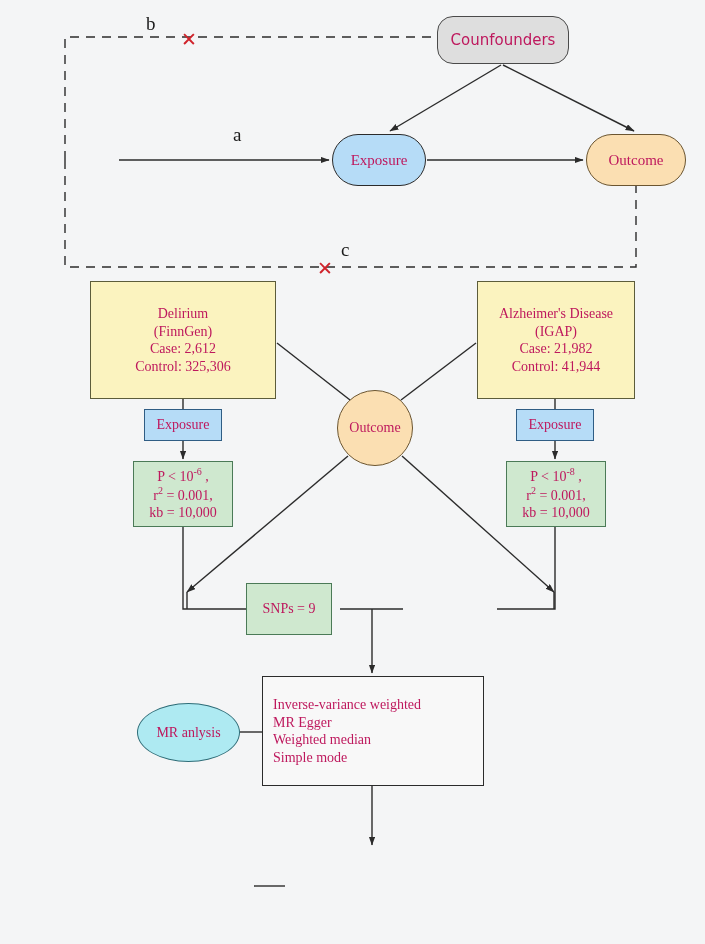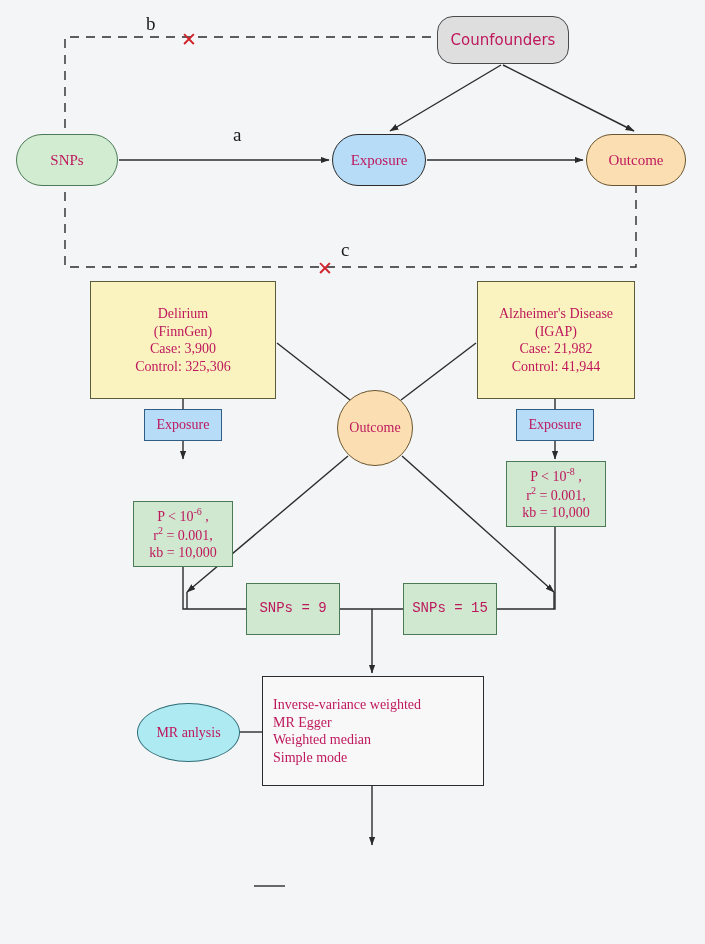--- a/index.html
+++ b/index.html
@@ -105,28 +105,28 @@
   .exp-left  { left: 144px; top: 409px; }
   .exp-right { left: 516px; top: 409px; }
 
   .criteria-box {
     background: #cfe8cf;
     border: 1.3px solid #4b7a57;
     font-size: 14px;
     flex-direction: column;
     width: 100px; height: 66px;
   }
-  .crit-left  { left: 133px; top: 461px; margin-top: 40px; }
+  .crit-left  { left: 133px; top: 461px; }
   .crit-right { left: 506px; top: 461px; }
 
   .snp-count {
     background: #cfe8cf;
     border: 1.3px solid #4b7a57;
     font-size: 14px;
-    width: 94px; height: 52px; font-family: Liberation Mono, monospace;
+    width: 86px; height: 52px;
   }
   .snp-left  { left: 246px; top: 583px; }
   .snp-right { left: 403px; top: 583px; }
 
   
   .outcome-circle {
     left: 337px; top: 390px; width: 76px; height: 76px;
     background: #fbdfb2;
     border: 1.3px solid #6b5530;
     border-radius: 50%;
@@ -215,23 +215,20 @@
       <line x1="372" y1="609" x2="372" y2="673" marker-end="url(#arrowSolid)"></line>
 
       <line x1="240" y1="732" x2="262" y2="732"></line>
 
       <line x1="372" y1="786" x2="372" y2="845" marker-end="url(#arrowSolid)"></line>
 
       <line x1="254" y1="886" x2="285" y2="886"></line>
     </g>
   </svg>
 
-  <div class="node dag-node dag-snps">
-    <span>SNPs</span>
-  </div>
 
   <div class="node dag-node dag-exposure">
     <span>Exposure</span>
   </div>
 
   <div class="node dag-node dag-outcome">
     <span>Outcome</span>
   </div>
 
   <div class="node dag-node dag-confounders">
@@ -241,21 +238,21 @@
   <div class="path-label label-a">a</div>
   <div class="path-label label-b">b</div>
   <div class="path-label label-c">c</div>
 
   <div class="x-mark x-b">✕</div>
   <div class="x-mark x-c">✕</div>
 
   <div class="node study-box study-left">
     <span class="sub-line">Delirium</span>
     <span class="sub-line">(FinnGen)</span>
-    <span class="sub-line">Case: 3,900</span>
+    <span class="sub-line">Case: 2,612</span>
     <span class="sub-line">Control: 325,306</span>
   </div>
 
   <div class="node study-box study-right">
     <span class="sub-line">Alzheimer's Disease</span>
     <span class="sub-line">(IGAP)</span>
     <span class="sub-line">Case: 21,982</span>
     <span class="sub-line">Control: 41,944</span>
   </div>
 
@@ -278,23 +275,20 @@
     <span class="sub-line">kb = 10,000</span>
   </div>
 
   <div class="node outcome-circle">
     <span>Outcome</span>
   </div>
 
   <div class="node snp-count snp-left">
     <span>SNPs = 9</span>
   </div>
-  <div class="node snp-count snp-right">
-    <span>SNPs = 15</span>
-  </div>
 
   <div class="node ellipse-node ell-mr">
     <span>MR anlysis</span>
   </div>
 
   <div class="node analysis-panel panel-mr">
     <span class="line">Inverse-variance weighted</span>
     <span class="line">MR Egger</span>
     <span class="line">Weighted median</span>
     <span class="line">Simple mode</span>

